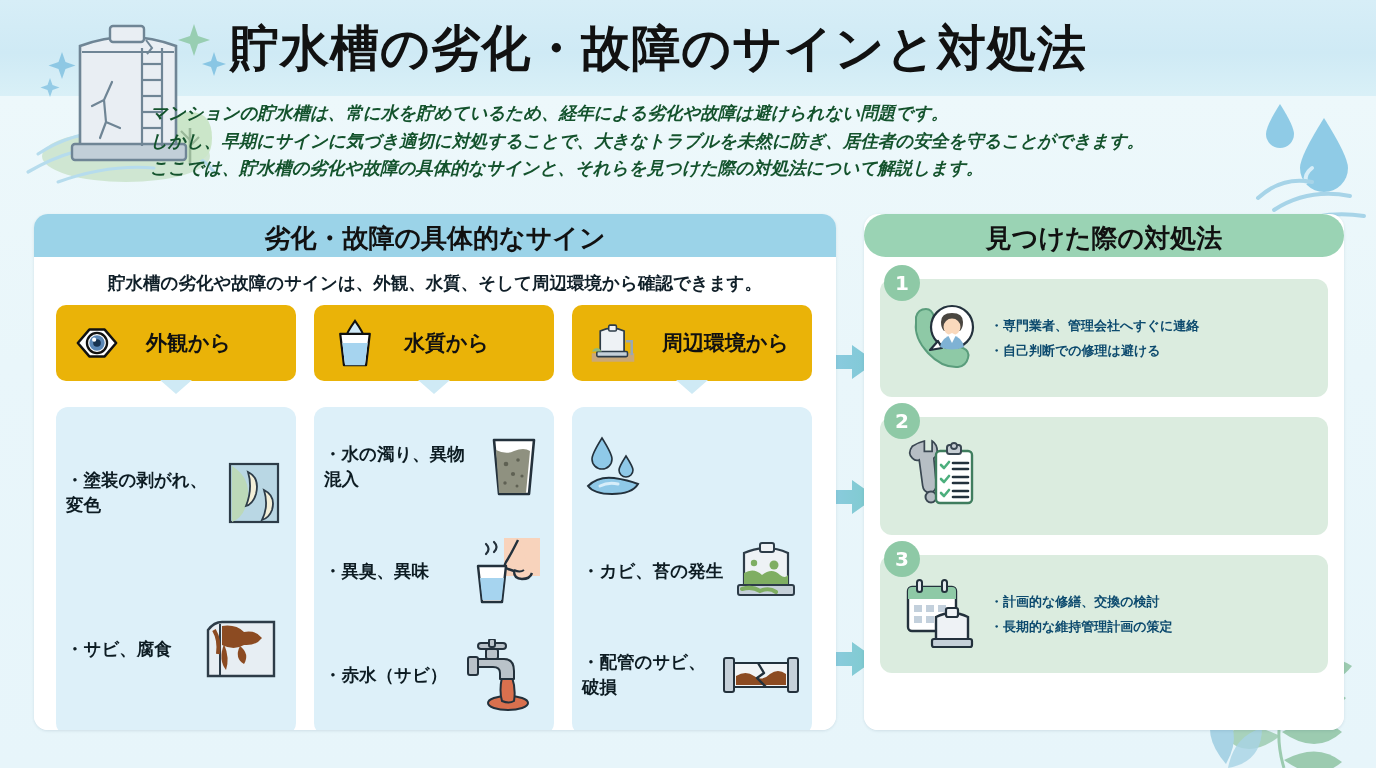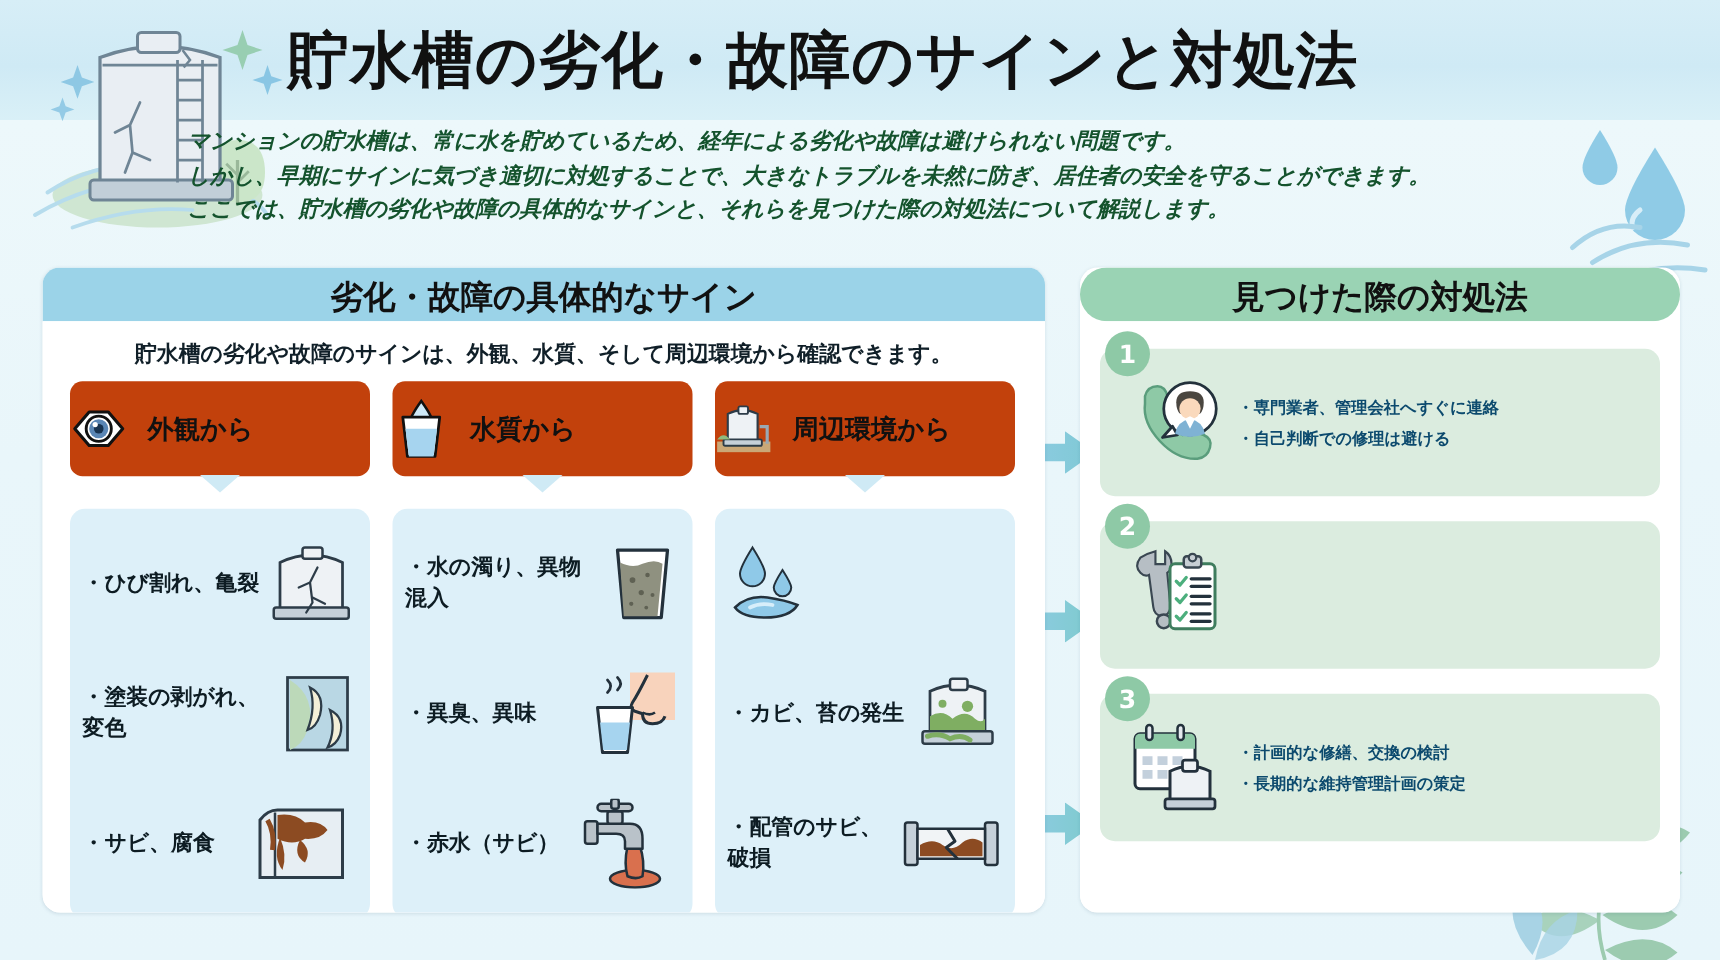--- a/index.html
+++ b/index.html
@@ -68,22 +68,22 @@
   #signs-lead {
     padding:14px 0 10px 0; text-align:center;
     font-size:17.5px; font-weight:700; color:#101f28; white-space:nowrap;
   }
   #signs-columns {
     display:flex; gap:18px; padding:0 22px; height:430px;
   }
   .sign-col { width:240px; display:flex; flex-direction:column; }
 
   .col-head {
-    position:relative; height:76px; background:#c2410c; border-radius:10px;
-    display:flex; align-items:center; gap:16px; 
+    position:relative; height:76px; background:#eab308; border-radius:10px;
+    display:flex; align-items:center; gap:26px; padding-left:18px;
   }
   .col-head::after {
     content:""; position:absolute; left:50%; transform:translateX(-50%);
     bottom:-13px; width:0; height:0;
     border-left:16px solid transparent; border-right:16px solid transparent;
     border-top:14px solid #cfeaf5;
   }
   .col-head-label { font-size:21px; font-weight:700; color:#111; }
   .col-head-icon { width:46px; height:48px; flex:none; }
 
@@ -244,29 +244,20 @@
               <path d="M4 24 L16 10 L32 10 L44 24 L32 38 L16 38 Z" fill="#fff" stroke="#111" stroke-width="2.6" stroke-linejoin="round"></path>
               <circle cx="24" cy="24" r="10.5" fill="#fff" stroke="#111" stroke-width="2.4"></circle>
               <circle cx="24" cy="24" r="8" fill="#5a86b5"></circle>
               <circle cx="24" cy="24" r="4" fill="#17324f"></circle>
               <circle cx="21" cy="20.5" r="2.2" fill="#fff"></circle>
             </svg>
             <span class="col-head-label">外観から</span>
           </div>
           <div class="col-card">
 
-            <div class="sign-item">
-              <span class="sign-text">・ひび割れ、亀裂</span>
-              <svg class="sign-ico" width="70" height="66" viewBox="0 0 70 66">
-                <path d="M10 16 q25 -12 50 0 v38 h-50z" fill="#eef2f5" stroke="#2d3c48" stroke-width="2.2"></path>
-                <rect x="28" y="4" width="16" height="9" rx="2" fill="#eef2f5" stroke="#2d3c48" stroke-width="2"></rect>
-                <rect x="5" y="52" width="60" height="9" rx="2" fill="#c5d0d9" stroke="#2d3c48" stroke-width="2"></rect>
-                <path d="M40 20 l-6 12 l-9 4 M34 32 l2 16 l-5 8 M36 44 l10 5" stroke="#2d3c48" stroke-width="1.8" fill="none" stroke-linecap="round"></path>
-              </svg>
-            </div>
 
             <div class="sign-item">
               <span class="sign-text">・塗装の剥がれ、変色</span>
               <svg class="sign-ico" width="60" height="66" viewBox="0 0 60 66">
                 <rect x="6" y="4" width="48" height="58" fill="#b9d7e4" stroke="#2d3c48" stroke-width="2.2"></rect>
                 <path d="M8 6 q22 14 14 40 q-4 12 -14 16z" fill="#bcd9b9"></path>
                 <path d="M24 12 q12 6 8 22 q-3 10 -10 12 q7 -18 2 -34z" fill="#f3efd8" stroke="#2d3c48" stroke-width="1.8"></path>
                 <path d="M40 30 q12 6 8 20 q-3 8 -10 10 q7 -14 2 -30z" fill="#f3efd8" stroke="#2d3c48" stroke-width="1.8"></path>
               </svg>
             </div>

